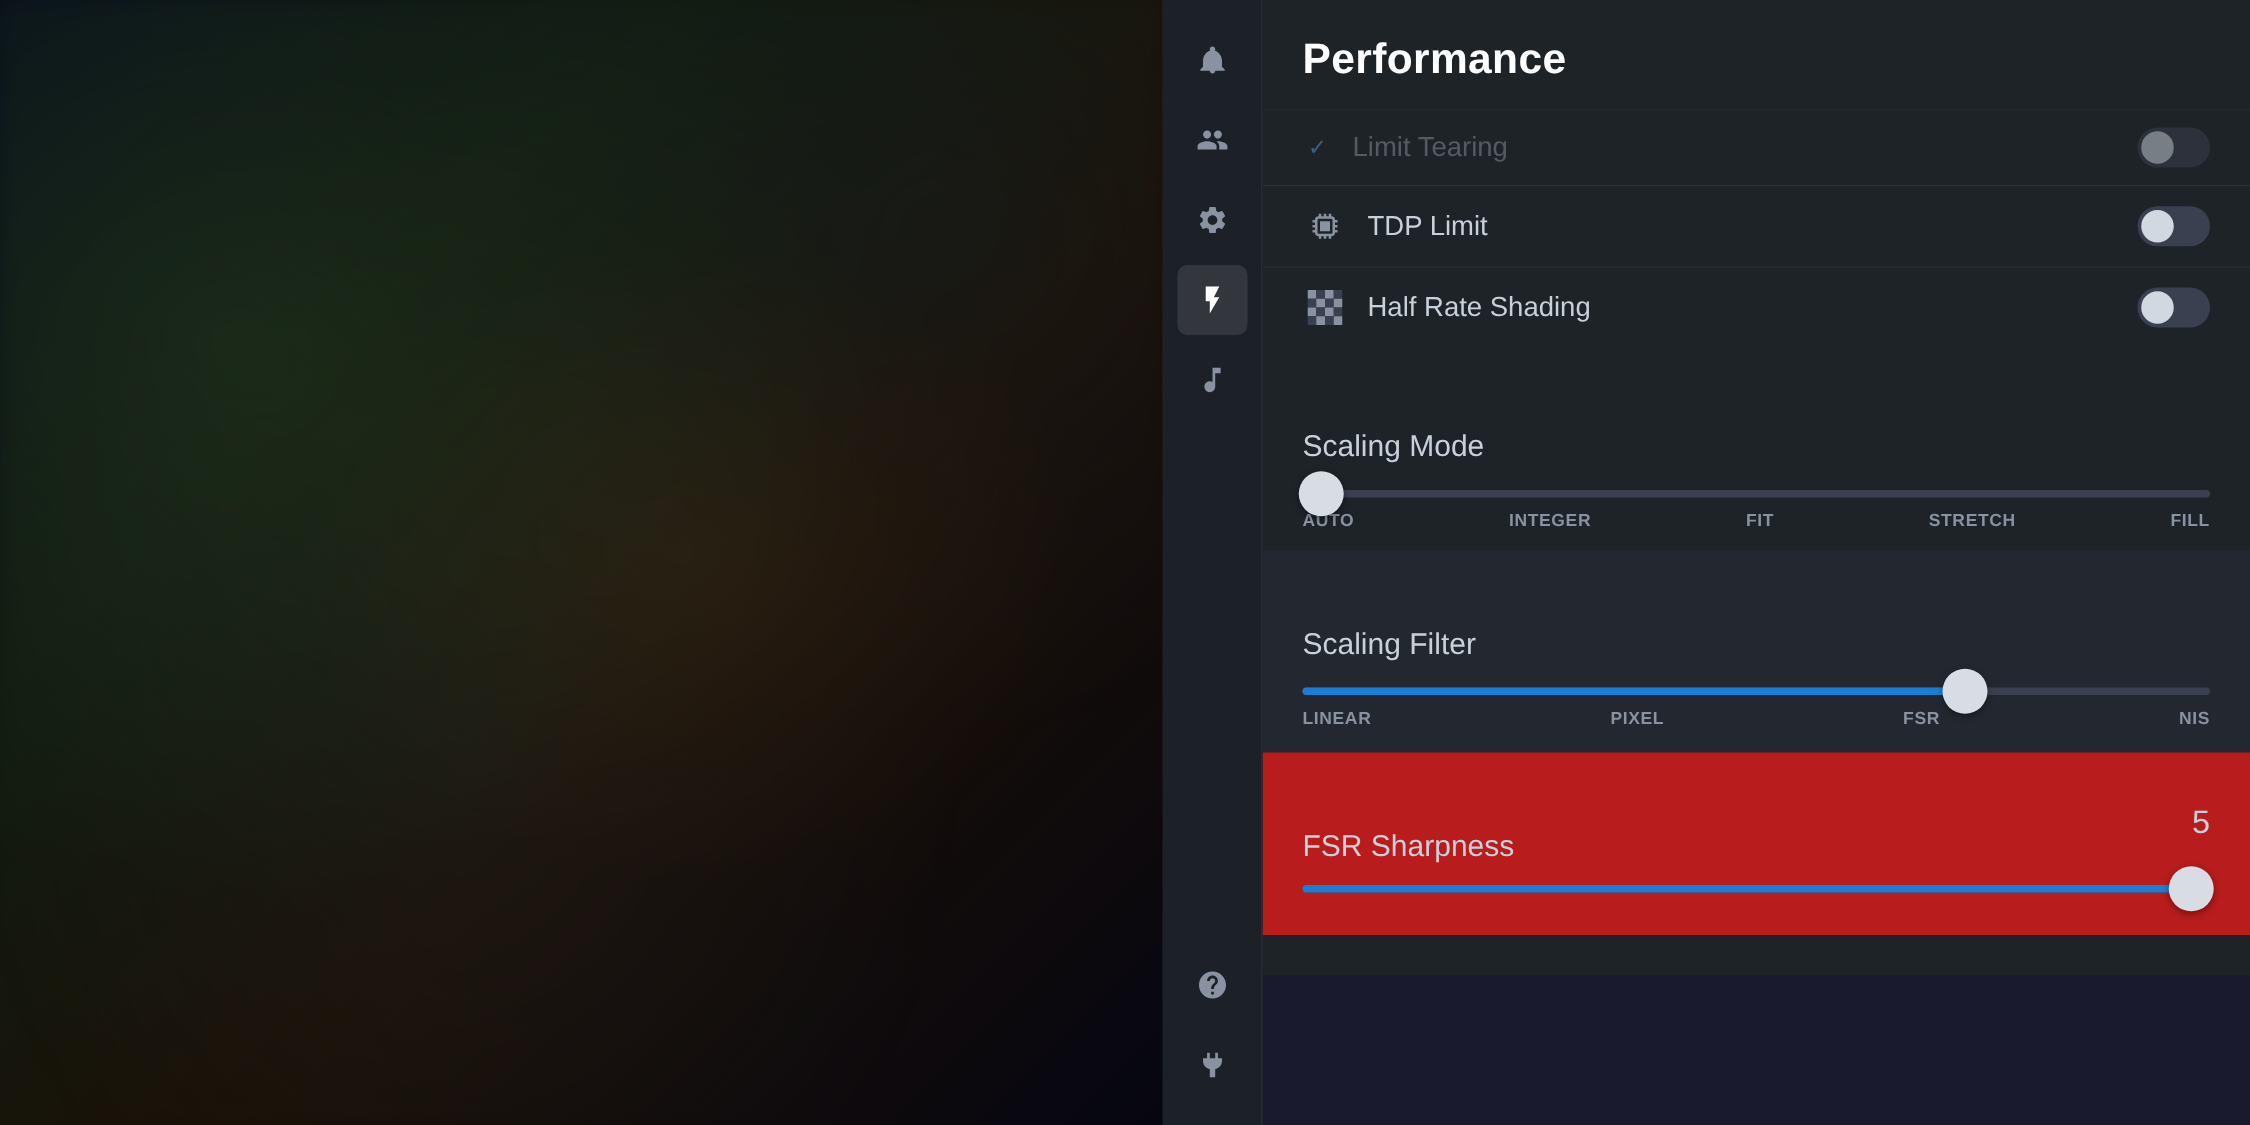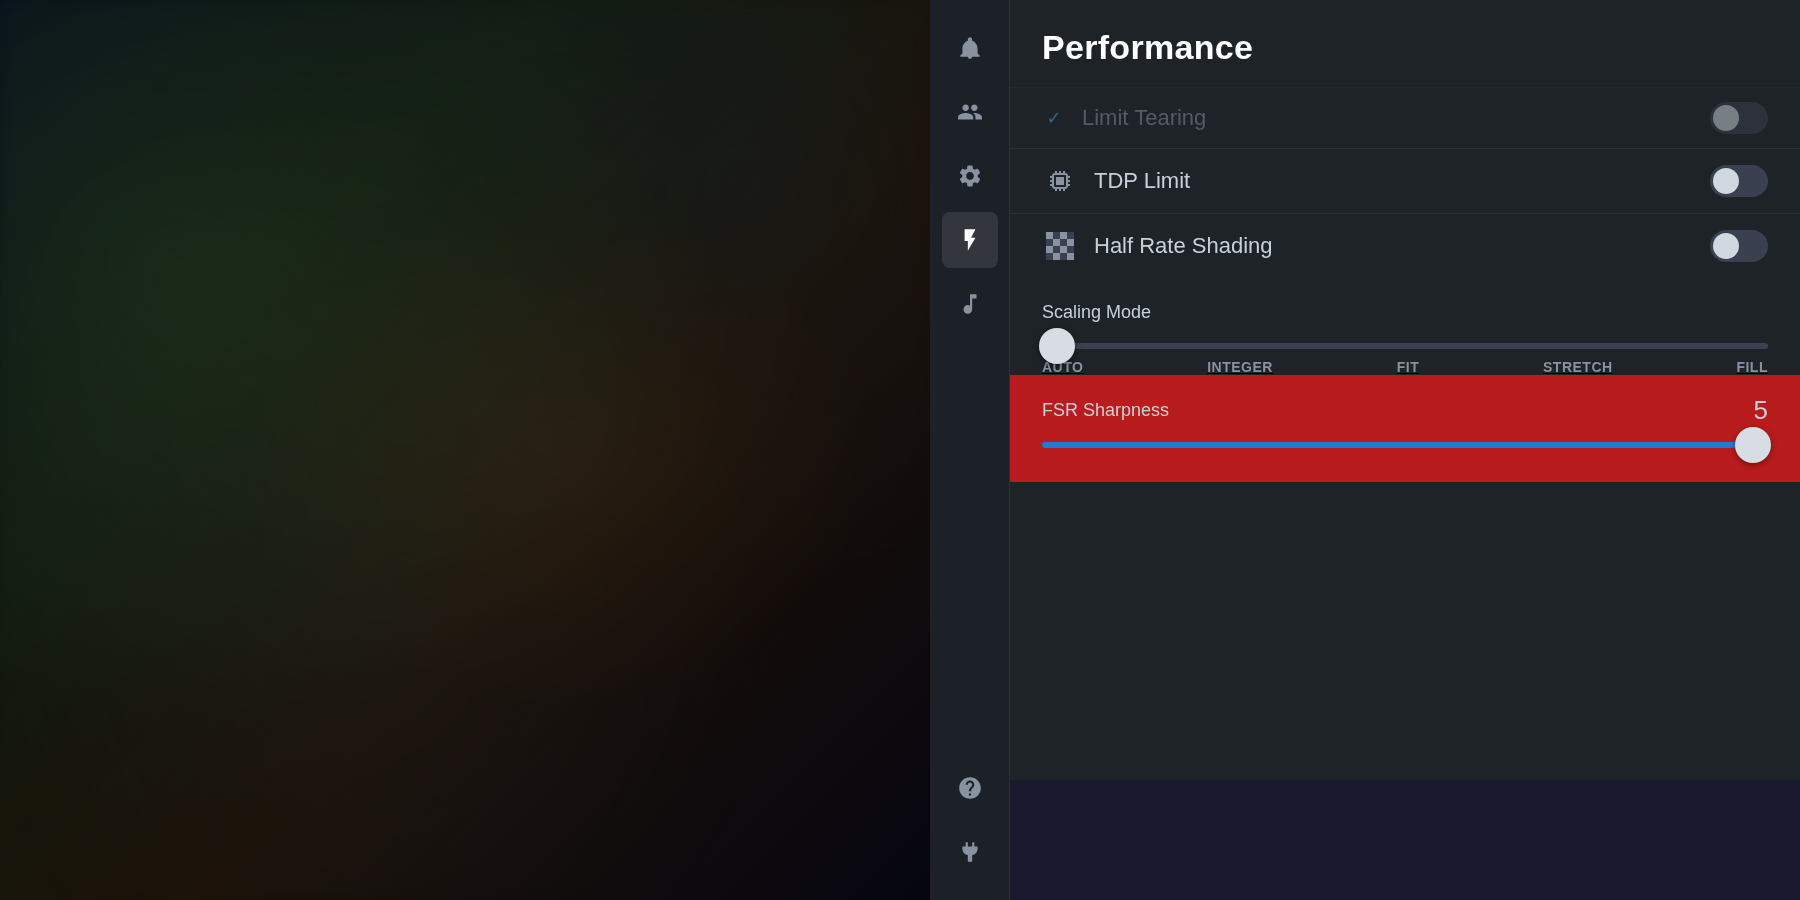--- a/index.html
+++ b/index.html
@@ -183,24 +183,25 @@
       width: 24px;
       text-align: center;
     }
 
     
     .scaling-section {
       padding: 24px 32px 0;
     }
 
     .section-title {
-      font-size: 18px;
+      font-size: 24px;
       font-weight: 500;
       color: #c8d0da;
       margin-bottom: 20px;
+      margin-top: 42px;
     }
 
     .slider-container {
       position: relative;
       margin-bottom: 10px;
     }
 
     .slider-track {
       width: 100%;
       height: 6px;
@@ -218,21 +219,20 @@
       top: 50%;
       transform: translate(-50%, -50%);
       cursor: pointer;
       box-shadow: 0 2px 6px rgba(0,0,0,0.4);
     }
 
     .slider-labels {
       display: flex;
       justify-content: space-between;
       margin-top: 9px;
-      text-decoration: underline;
     }
 
     .slider-label {
       font-size: 14px;
       font-weight: 600;
       color: #8892a0;
       letter-spacing: 0.5px;
       text-transform: uppercase;
     }
 
@@ -411,20 +411,35 @@
     </div>
     <div class="slider-labels">
       <span class="slider-label">AUTO</span>
       <span class="slider-label">INTEGER</span>
       <span class="slider-label">FIT</span>
       <span class="slider-label">STRETCH</span>
       <span class="slider-label">FILL</span>
     </div>
   </div>
 
+  <div class="filter-section" style="padding-bottom: 20px; margin-top: 16px;">
+    <div class="section-title">Scaling Filter</div>
+    <div class="slider-container">
+      <div class="slider-track" style="position:relative; background: #3a4050;">
+        <div style="width: 73%; height: 6px; background: #1a7fd4; border-radius: 3px 0 0 3px;"></div>
+        <div class="slider-knob" style="left: 73%; background: #d8dde4;"></div>
+      </div>
+    </div>
+    <div class="slider-labels">
+      <span class="slider-label">LINEAR</span>
+      <span class="slider-label">PIXEL</span>
+      <span class="slider-label">FSR</span>
+      <span class="slider-label">NIS</span>
+    </div>
+  </div>
 
   <div class="sharpness-section" style="padding-bottom: 24px;">
     <div class="sharpness-row">
       <span class="section-title" style="margin-bottom: 0;">FSR Sharpness</span>
       <span class="sharpness-value">5</span>
     </div>
     <div class="slider-container">
       <div class="slider-track" style="position:relative; background: #3a4050;">
         <div style="width: 98%; height: 6px; background: #1a7fd4; border-radius: 3px;"></div>
         <div class="slider-knob" style="left: 98%; background: #d8dde4;"></div>

